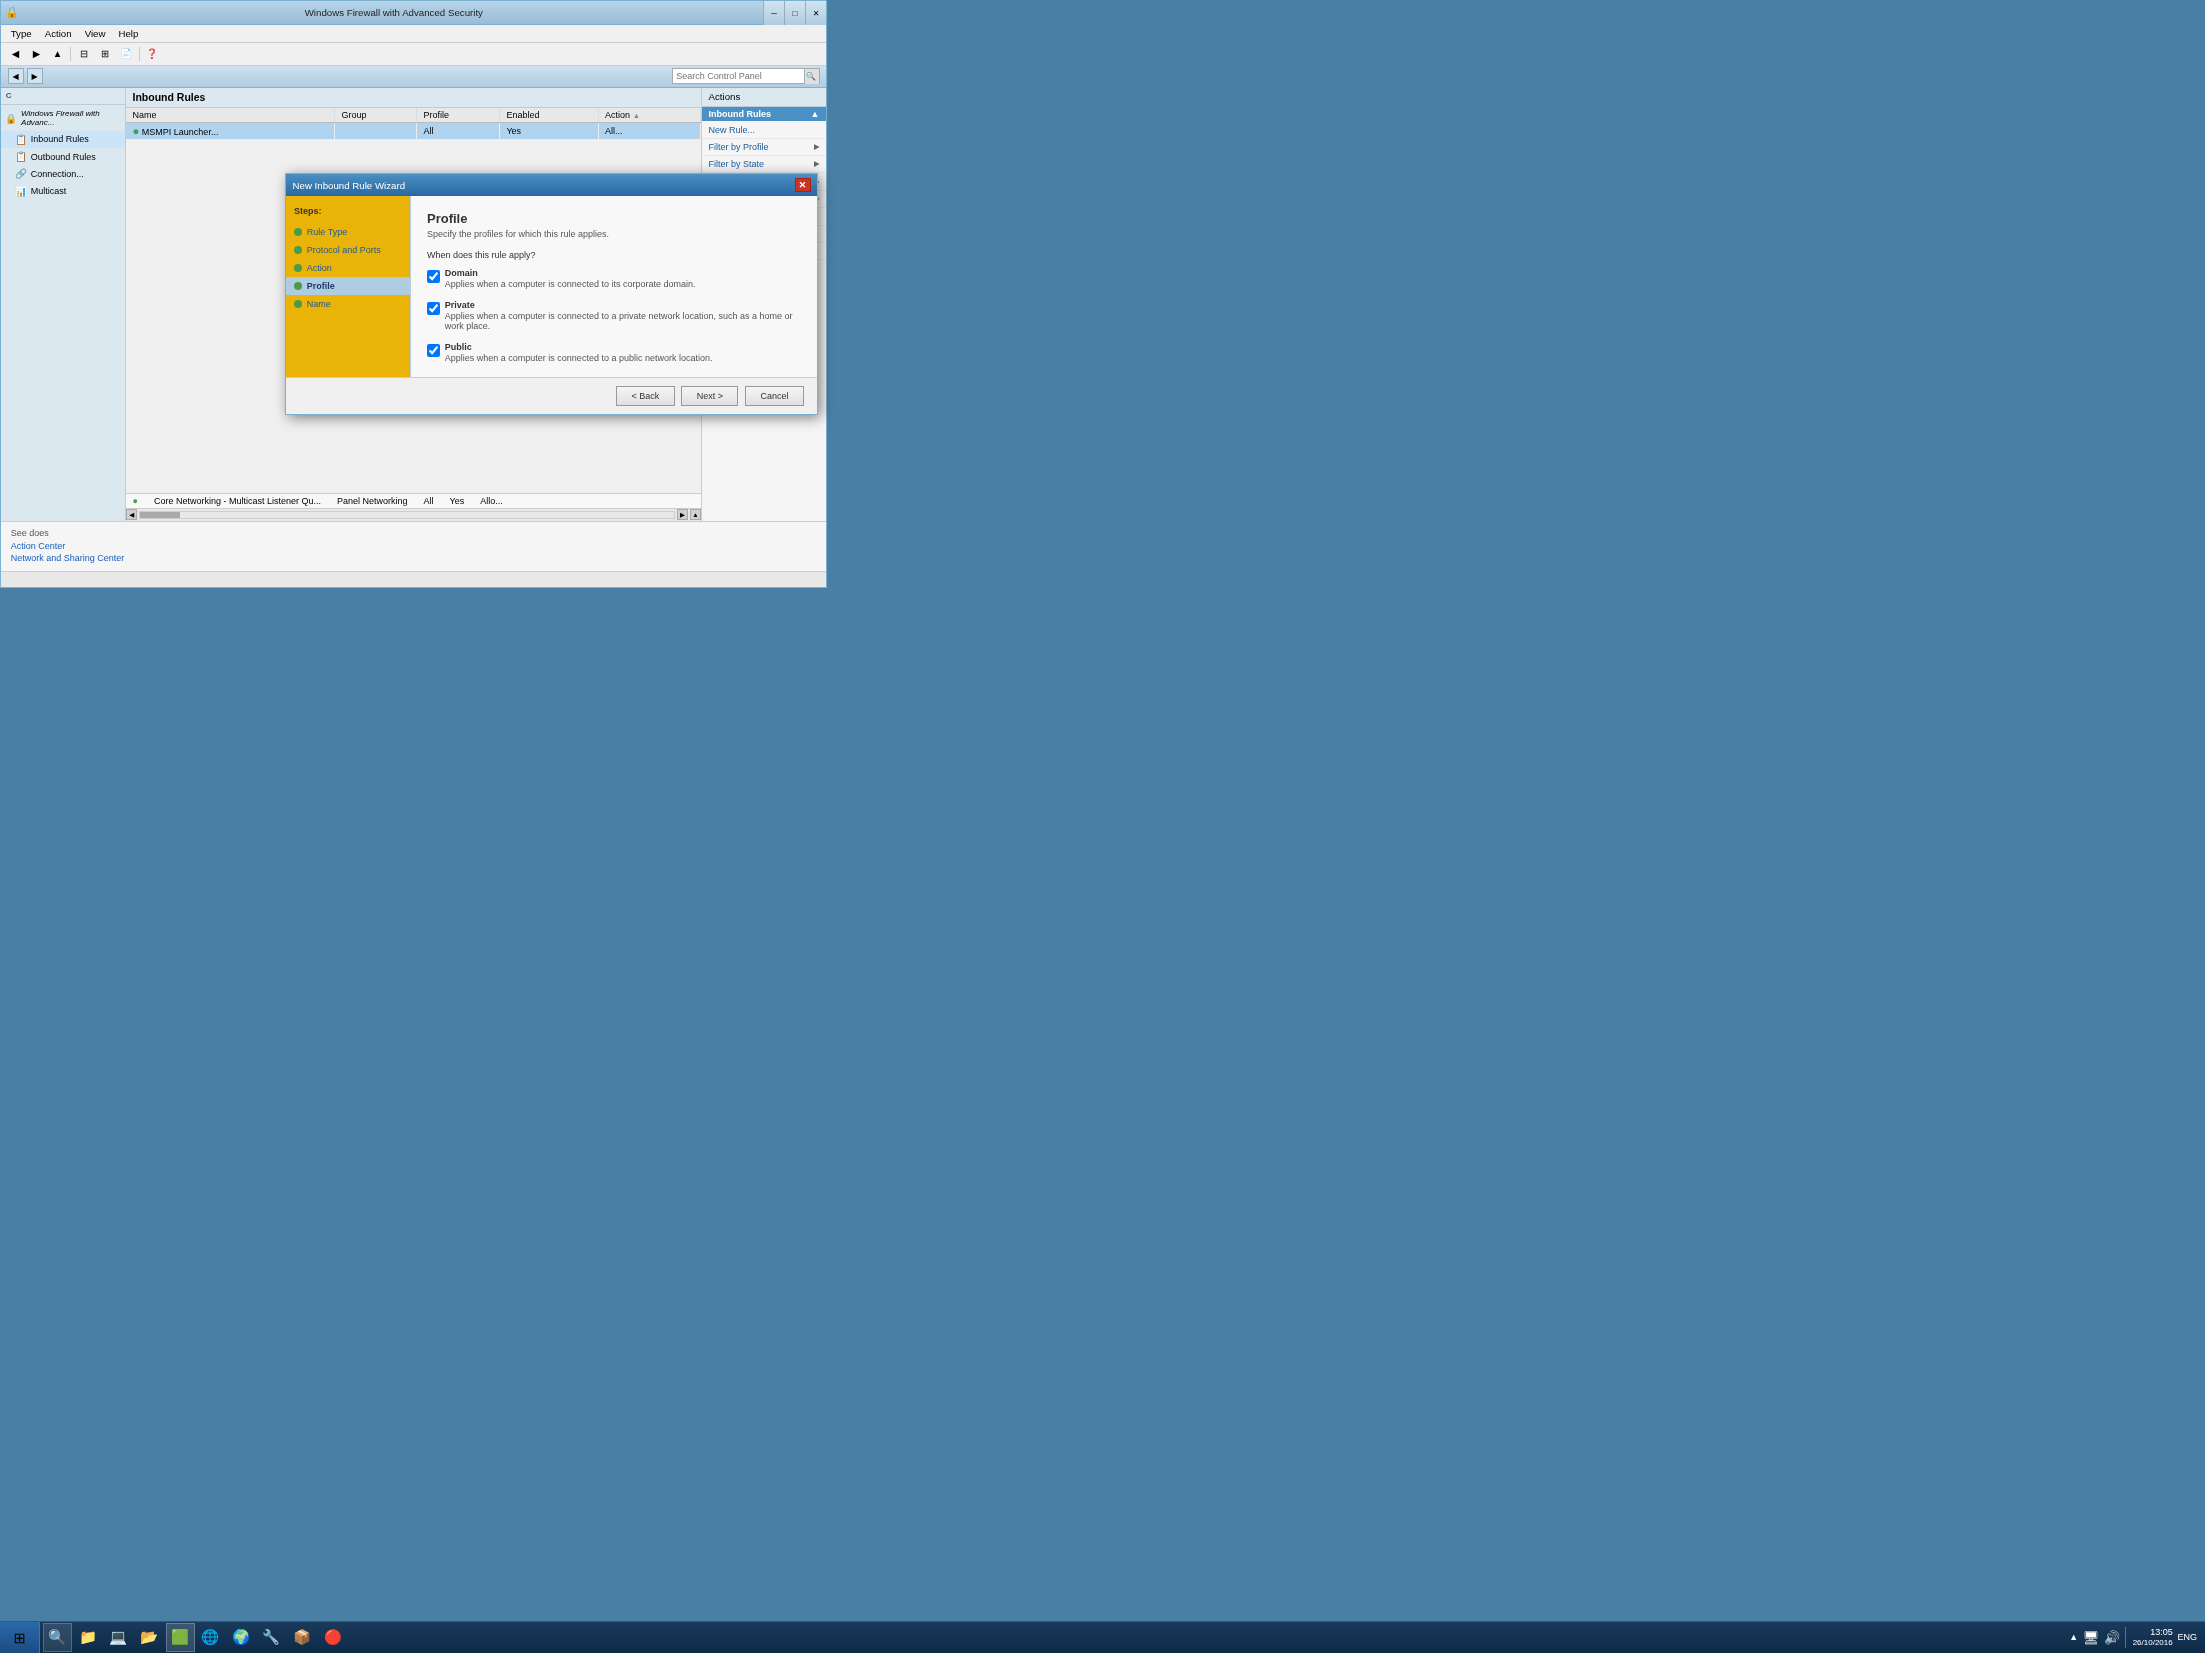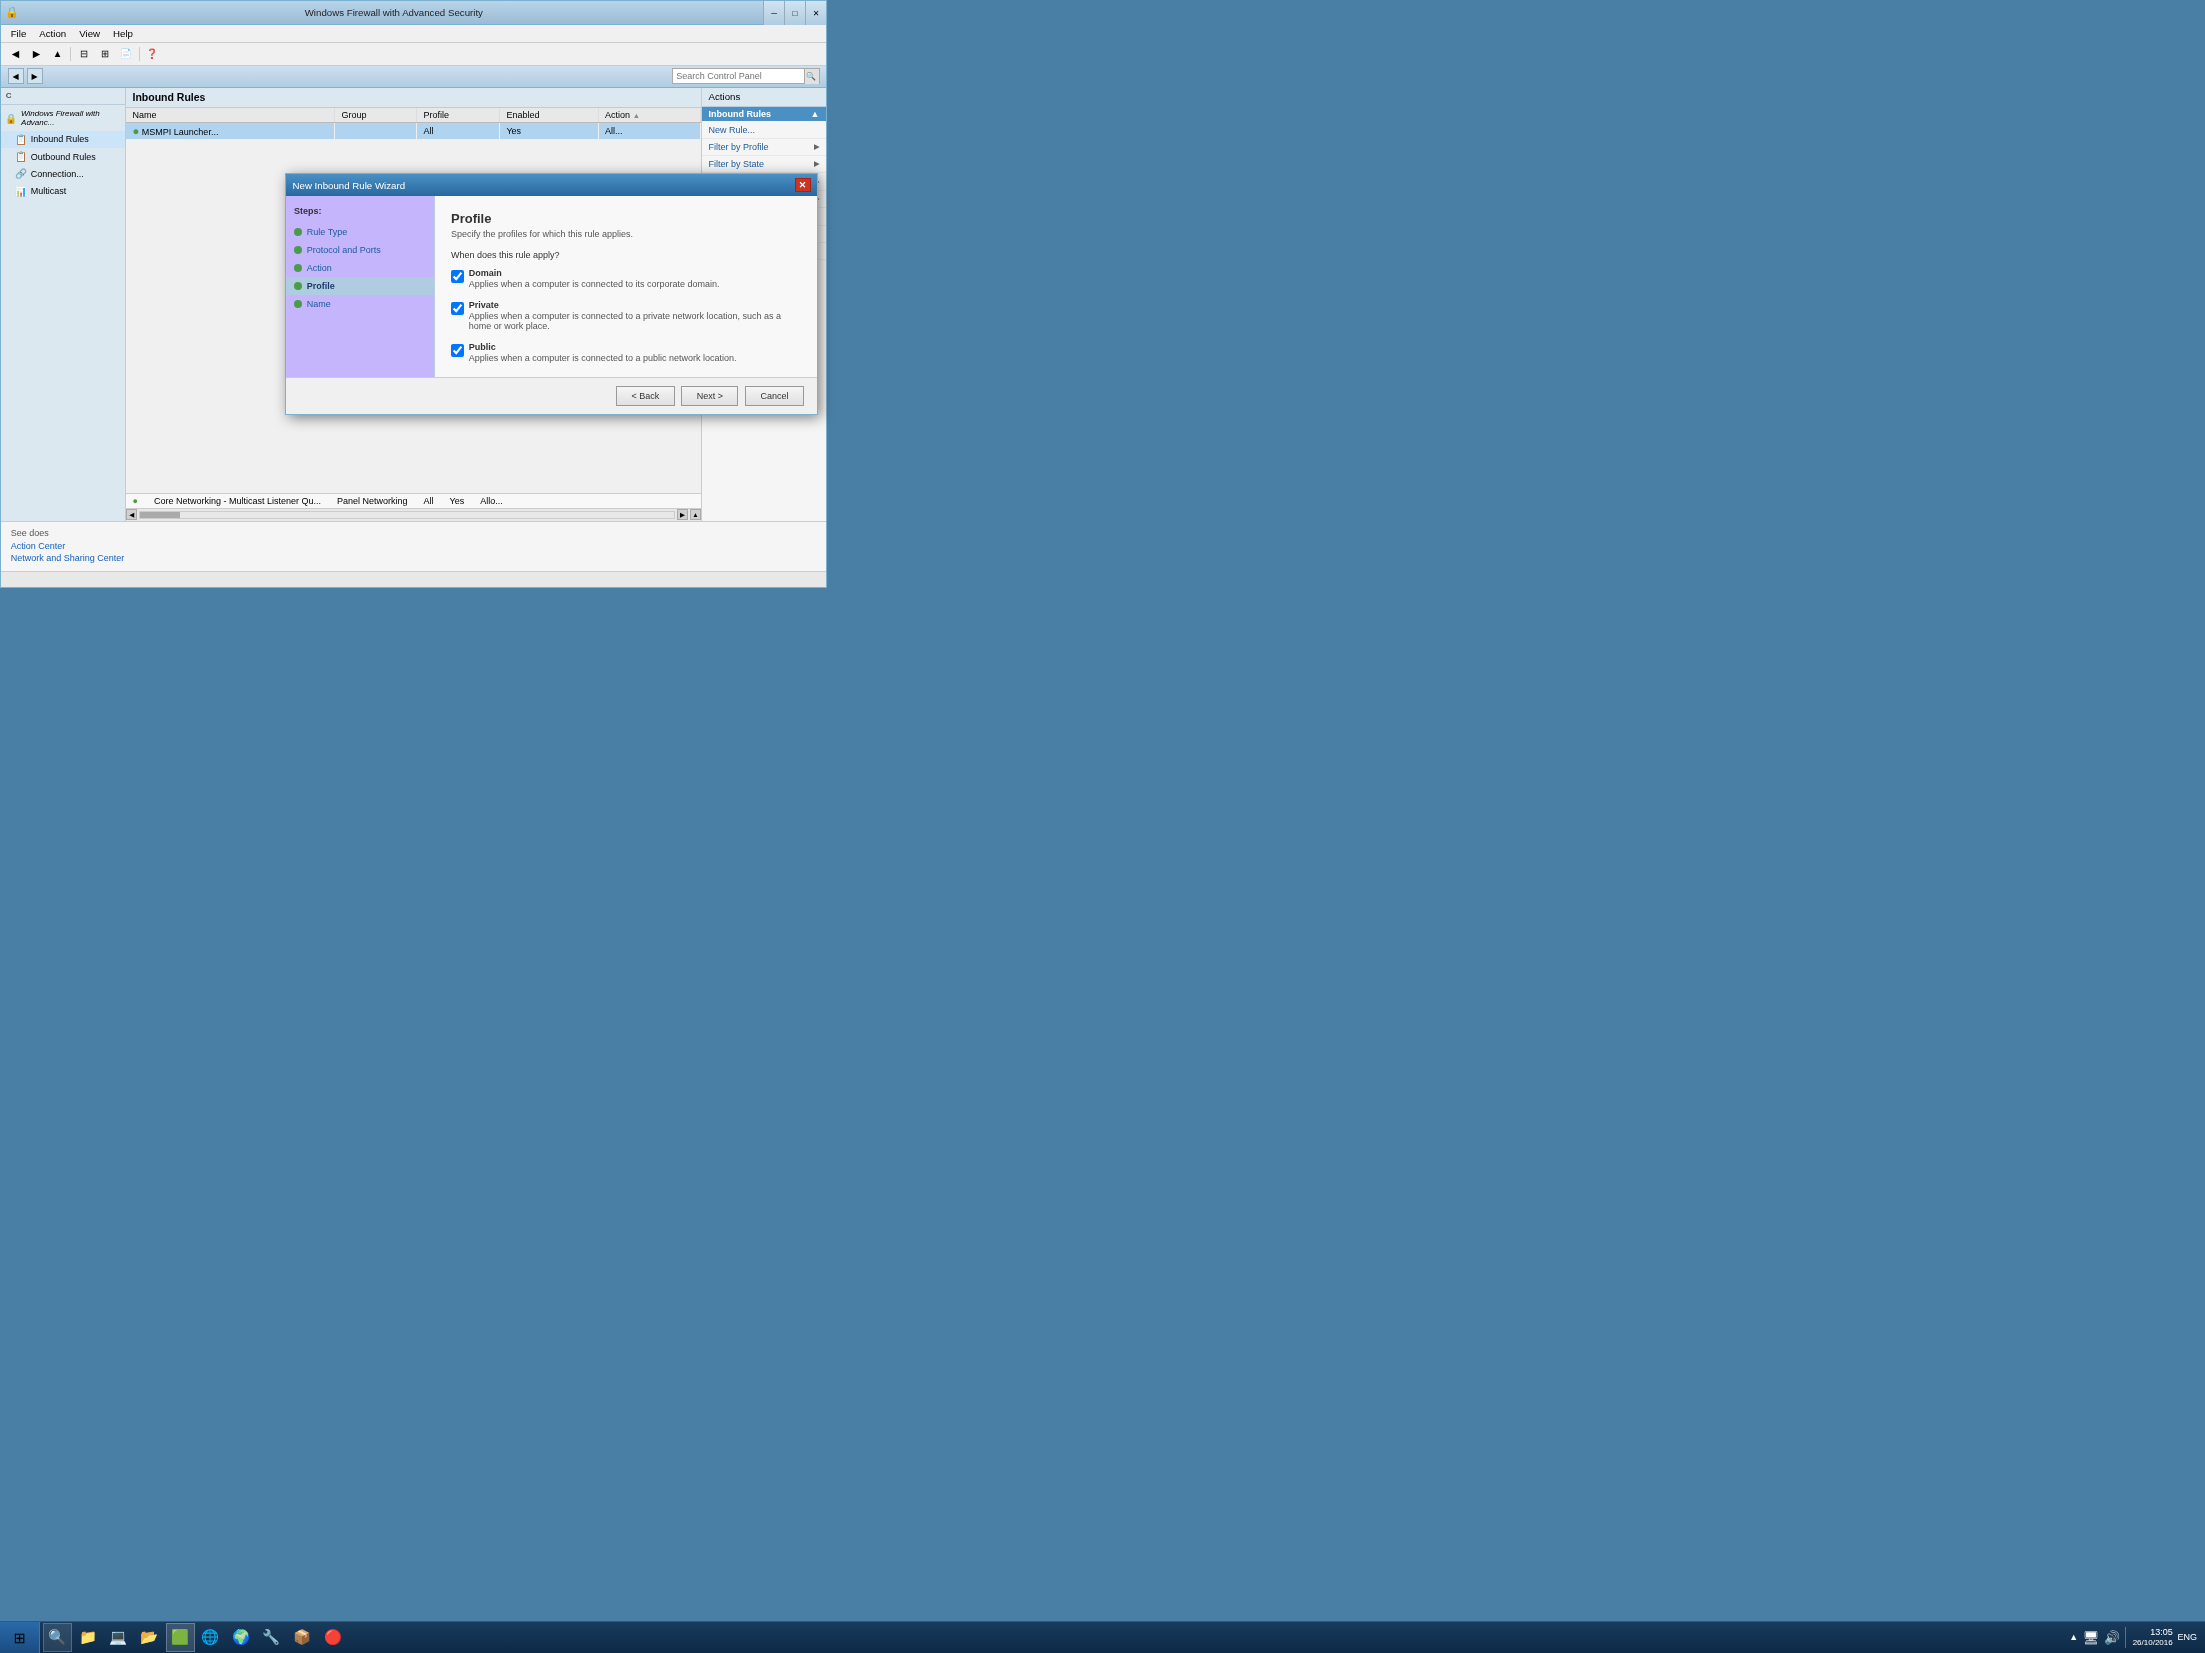--- a/index.html
+++ b/index.html
@@ -348,22 +348,22 @@
       cursor: pointer;
       font-size: 9px;
       font-weight: bold;
       border: 0.8px solid #aa2211;
     }
     .modal-win-body {
       display: flex;
       flex: 1;
     }
     .modal-left-panel {
-      width: 149px;
-      background: #c4b5fd;
+      width: 125px;
+      background: #eab308;
       border-right: 0.8px solid #bcd;
       flex-shrink: 0;
       padding-top: 6.5px;
     }
     .modal-steps-title {
       font-size: 9px;
       font-weight: bold;
       padding: 3.2px 8px 6.5px;
       color: #333;
     }
@@ -467,21 +467,21 @@
     <span class="wf-tb-icon">🔒</span>
     <span class="wf-tb-title">Windows Firewall with Advanced Security</span>
     <div class="wf-tb-controls">
       <div class="wf-tb-btn">─</div>
       <div class="wf-tb-btn">□</div>
       <div class="wf-tb-btn wf-tb-btn-close">✕</div>
     </div>
   </div>
 
   <div class="wf-menubar">
-    <span class="wf-menu-item">File</span>
+    <span class="wf-menu-item">Type</span>
     <span class="wf-menu-item">Action</span>
     <span class="wf-menu-item">View</span>
     <span class="wf-menu-item">Help</span>
   </div>
 
   <div class="wf-toolbar">
     <div class="wf-tb-tool">◀</div>
     <div class="wf-tb-tool">▶</div>
     <div class="wf-tb-tool">▲</div>
     <div style="width:0.8px;height:14.5px;background:#ccc;margin:0 1.6px;"></div>

